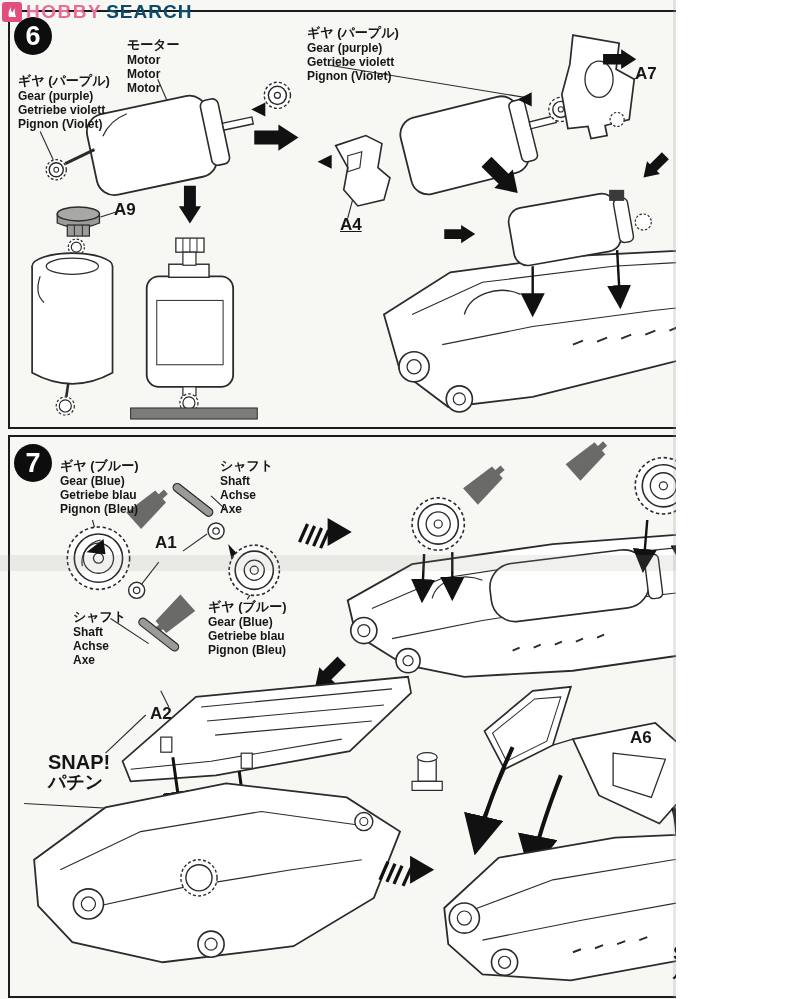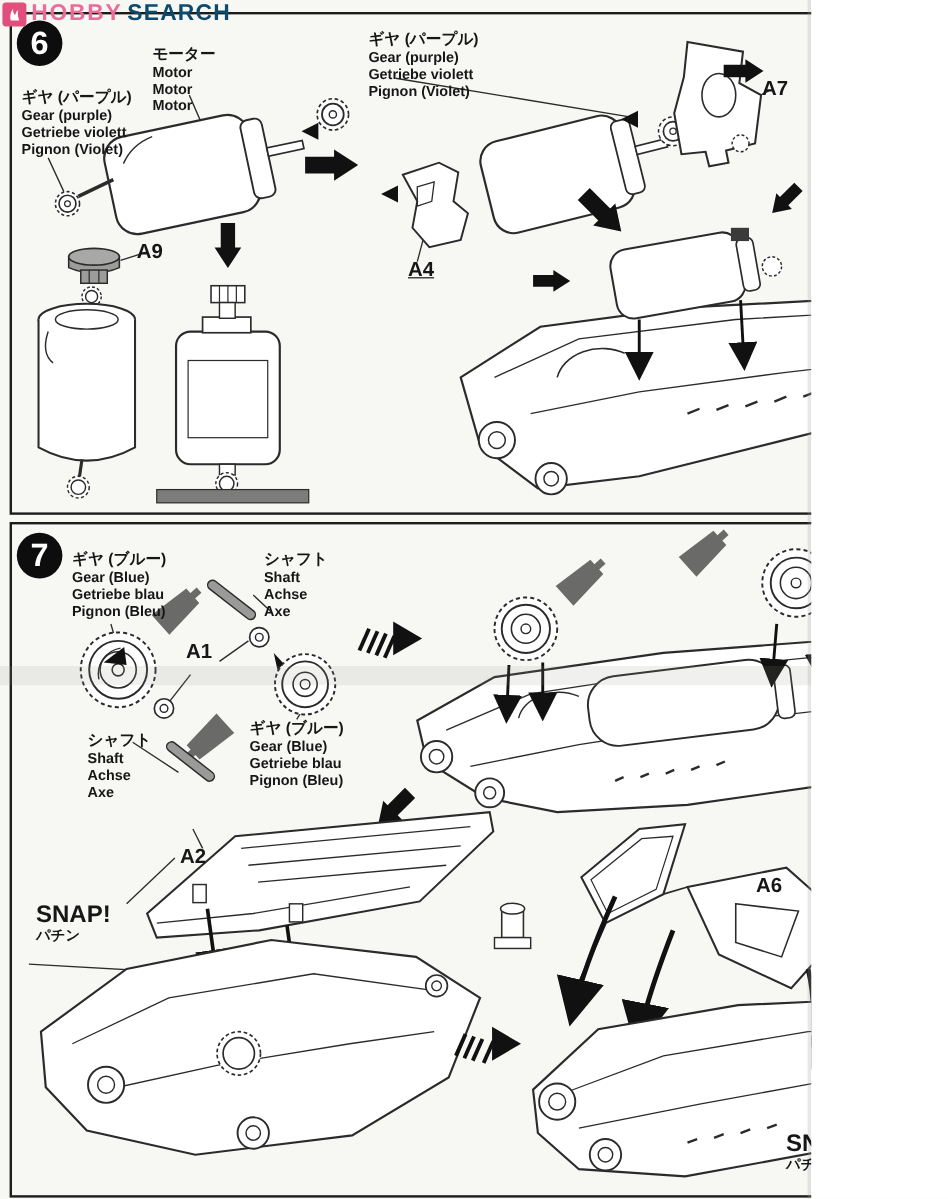--- a/index.html
+++ b/index.html
@@ -17,23 +17,23 @@
   .panel6{top:10px;height:415px;}
   .panel7{top:435px;height:559px;}
   .art{position:absolute;left:0;top:0;width:100%;height:100%;}
   
   .badge{position:absolute;width:38px;height:38px;border-radius:50%;background:#0d0d0d;color:#fff;
          font-weight:bold;font-size:27px;display:flex;align-items:center;justify-content:center;z-index:5;}
   
   .lbl{position:absolute;font-size:12px;font-weight:bold;line-height:14px;white-space:nowrap;z-index:4;}
   .lbl .ja{font-size:13px;line-height:16px;}
   .alabel{position:absolute;font-size:17px;font-weight:bold;z-index:4;}
-  .snap{position:absolute;z-index:4;line-height:1.1;}
+  .snap{position:absolute;z-index:4;line-height:1.1;margin-left:18px;}
   .snap .en{font-size:20px;font-weight:bold;}
-  .snap .ja{font-size:12px;font-weight:bold;}
+  .snap .ja{font-size:18px;font-weight:bold;}
   
   .band{position:absolute;left:0;top:555px;width:790px;height:16px;background:rgba(150,150,142,0.14);z-index:3;pointer-events:none;}
   .edge{position:absolute;right:0;top:0;width:3px;height:999px;background:rgba(160,160,155,0.25);z-index:3;pointer-events:none;}
 </style>
 </head>
 <body>
 
 <div class="page">
 
   <div class="logo">

